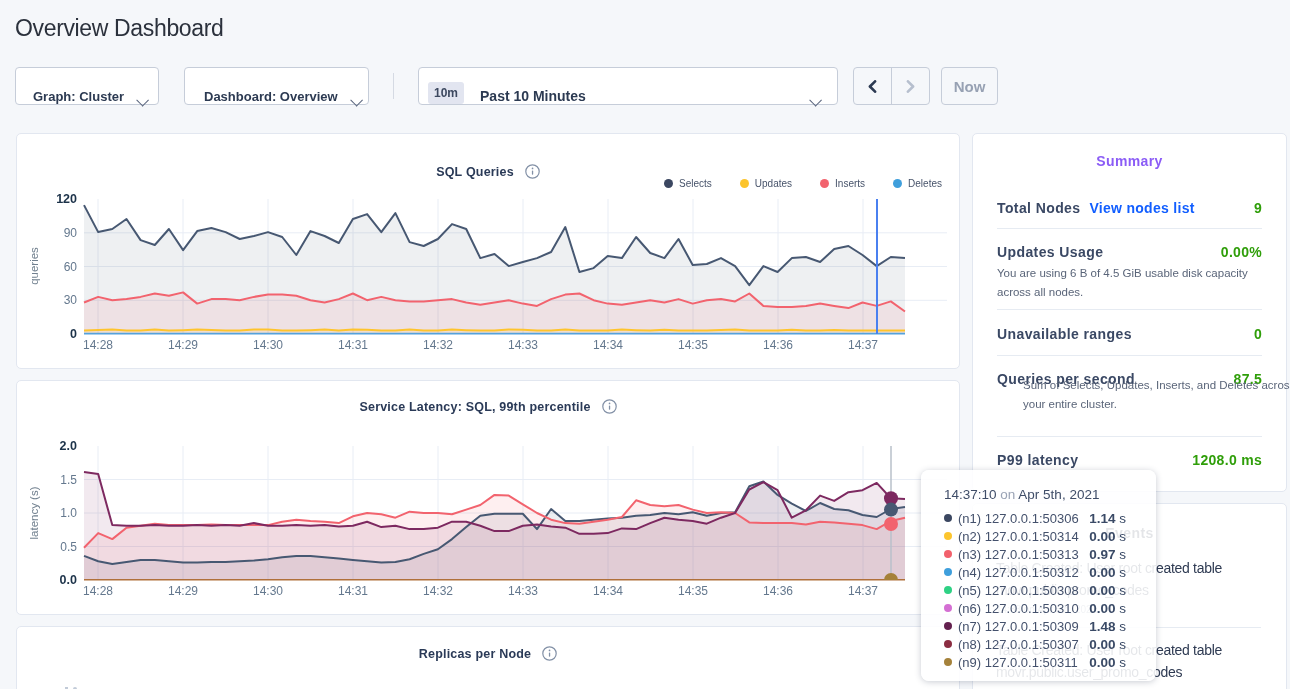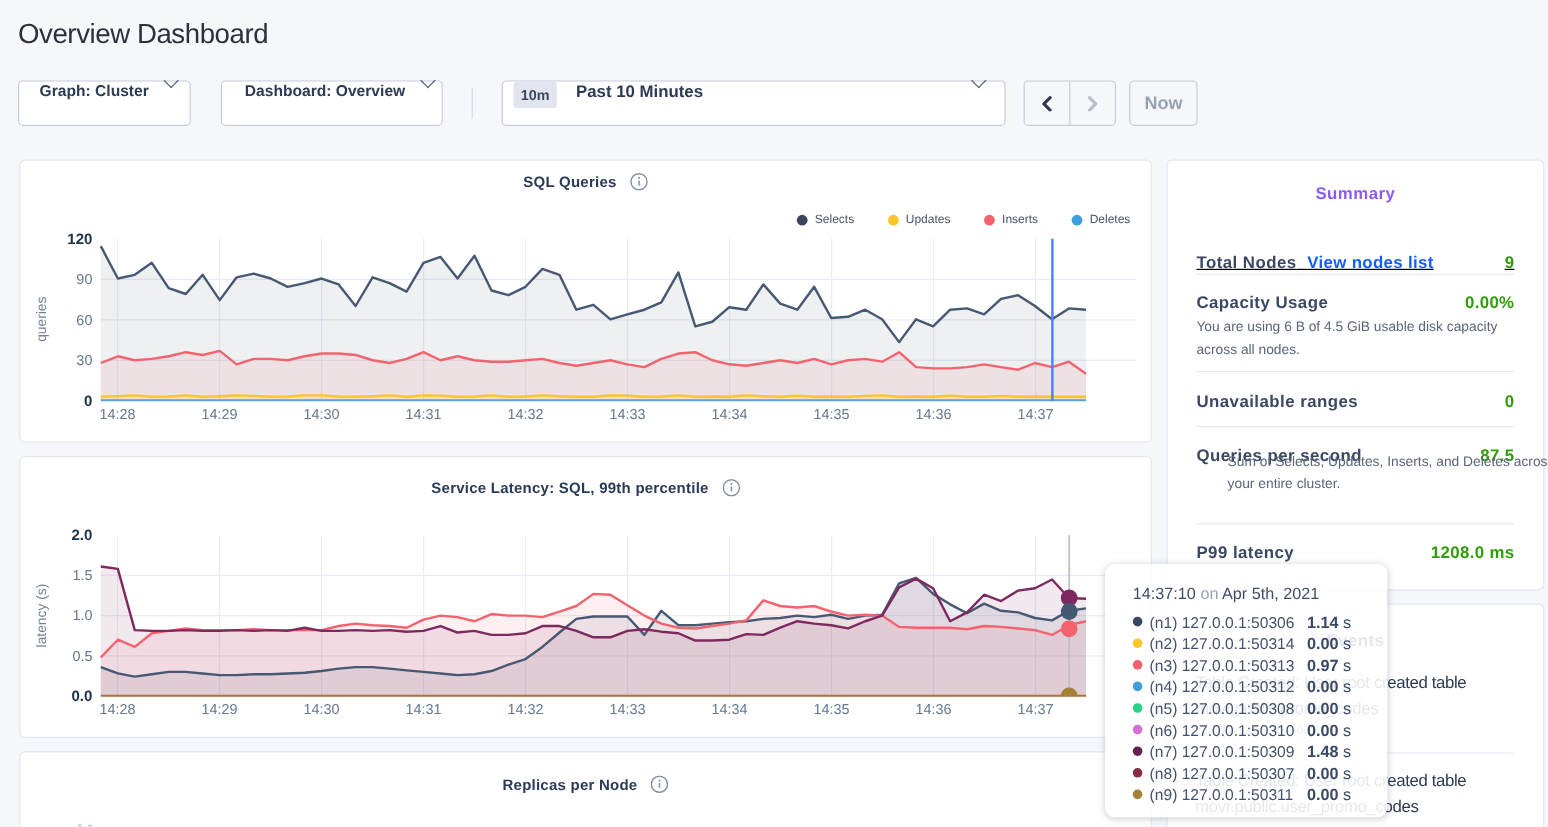--- a/index.html
+++ b/index.html
@@ -1,21 +1,21 @@
 <!DOCTYPE html>
 <html><head><meta charset="utf-8">
 <style>
 * { margin:0; padding:0; box-sizing:border-box; }
 html,body { width:1290px; height:689px; overflow:hidden; }
 body { background:#f5f7fa; font-family:"Liberation Sans", sans-serif; position:relative; }
 .abs { position:absolute; }
 .panel { position:absolute; background:#fff; border:1px solid #e2e7f0; border-radius:5px; }
 h1 { position:absolute; left:15px; top:15px; font-size:23px; font-weight:400; color:#2b313c; letter-spacing:-0.35px; }
 .btn { position:absolute; top:67px; height:38px; background:#fff; border:1px solid #c6cdd9; border-radius:4px;
-  display:flex; align-items:flex-start; color:#2c3a52; font-size:13px; font-weight:700; }
+  display:flex; align-items:flex-end; color:#2c3a52; font-size:13px; font-weight:700; }
 .chev { display:inline-block; width:8.5px; height:8.5px; border-left:1.7px solid #55617a; border-bottom:1.7px solid #55617a; transform:rotate(-45deg); margin-top:-5px; }
 .vdiv { position:absolute; left:393px; top:73px; width:1px; height:26px; background:#d5dae3; }
 .badge { background:#e2e5f0; border-radius:3px; color:#3c485f; font-size:12px; font-weight:700; padding:4px 6px; }
 .arrbox { position:absolute; left:853px; top:67px; width:77px; height:38px; border:1px solid #c6cdd9; border-radius:4px; display:flex; }
 .arrbox > div { flex:1; display:flex; align-items:center; justify-content:center; }
 .arrbox > div:first-child { border-right:1px solid #c6cdd9; }
 .arr { display:inline-block; width:13px; height:13px; }
 .nowbtn { position:absolute; left:941px; top:67px; width:57px; height:38px; border:1px solid #c6cdd9; border-radius:4px;
   color:#97a1b3; font-size:15px; font-weight:700; display:flex; align-items:center; justify-content:center; }
 .ctitle { position:absolute; width:944px; text-align:center; font-size:12.5px; font-weight:700; color:#2a3a57; letter-spacing:0.2px; }
@@ -62,21 +62,21 @@
     </div>
   <div>
       <svg class="arr" viewBox="0 0 10 10">
         <path d="M3,1 L7,5 L3,9" fill="none" stroke="#b6bfce" stroke-width="2" stroke-linecap="round" stroke-linejoin="round"></path>
       </svg>
     </div>
 </div>
 <div class="nowbtn">Now</div>
 
 <div class="panel" style="left:16px; top:133px; width:944px; height:236px;"></div>
-<div class="ctitle" style="left:16px; top:144px;">SQL Queries&nbsp;&nbsp; <svg width="15" height="15" viewBox="0 0 15 15" style="vertical-align:-3px">
+<div class="ctitle" style="left:16px; top:164px;">SQL Queries&nbsp;&nbsp; <svg width="15" height="15" viewBox="0 0 15 15" style="vertical-align:-3px">
       <circle cx="7.5" cy="7.5" r="6.7" fill="none" stroke="#8290a6" stroke-width="1.2"></circle>
       <rect x="6.9" y="6.4" width="1.3" height="4.3" rx="0.6" fill="#8290a6"></rect>
       <circle cx="7.55" cy="4.4" r="0.85" fill="#8290a6"></circle>
     </svg></div>
 <div class="legend" style="left:664px; top:178px;">
 <span class="li"><span class="ld" style="background:#3b4761"></span>Selects</span>
     <span class="li"><span class="ld" style="background:#fcc42c"></span>Updates</span>
     <span class="li"><span class="ld" style="background:#f2636e"></span>Inserts</span>
     <span class="li"><span class="ld" style="background:#3f9fdc"></span>Deletes</span>
 </div>
@@ -176,27 +176,27 @@
 
 <div class="panel" style="left:16px; top:626px; width:944px; height:120px;"></div>
 <div class="ctitle" style="left:16px; top:646px;">Replicas per Node&nbsp;&nbsp; <svg width="15" height="15" viewBox="0 0 15 15" style="vertical-align:-3px">
       <circle cx="7.5" cy="7.5" r="6.7" fill="none" stroke="#8290a6" stroke-width="1.2"></circle>
       <rect x="6.9" y="6.4" width="1.3" height="4.3" rx="0.6" fill="#8290a6"></rect>
       <circle cx="7.55" cy="4.4" r="0.85" fill="#8290a6"></circle>
     </svg></div>
 
 <div class="panel" style="left:972px; top:133px; width:315px; height:359px;"></div>
 <div class="abs" style="left:972px; top:153px; width:315px; text-align:center; font-size:14px; font-weight:700; color:#8b5cf6; letter-spacing:0.4px;">Summary</div>
-<div class="srow" style="top:210px;text-decoration:underline;">
+<div class="srow" style="top:199px;">
     <span><span class="slab">Total Nodes</span>&nbsp;&nbsp;<span class="slink">View nodes list</span></span>
     <span class="sval">9</span>
   </div>
 <div class="sdiv" style="top:228px;"></div>
 <div class="srow" style="top:244px;">
-    <span class="slab">Capacity Usage</span>
+    <span class="slab">Updates Usage</span>
     <span class="sval">0.00%</span>
   </div>
 <div class="spar" style="top:264px;">You are using 6 B of 4.5 GiB usable disk capacity across all nodes.</div>
 <div class="sdiv" style="top:309px;"></div>
 <div class="srow" style="top:326px;">
     <span class="slab">Unavailable ranges</span>
     <span class="sval">0</span>
   </div>
 <div class="sdiv" style="top:355px;"></div>
 <div class="srow" style="top:371px;">

